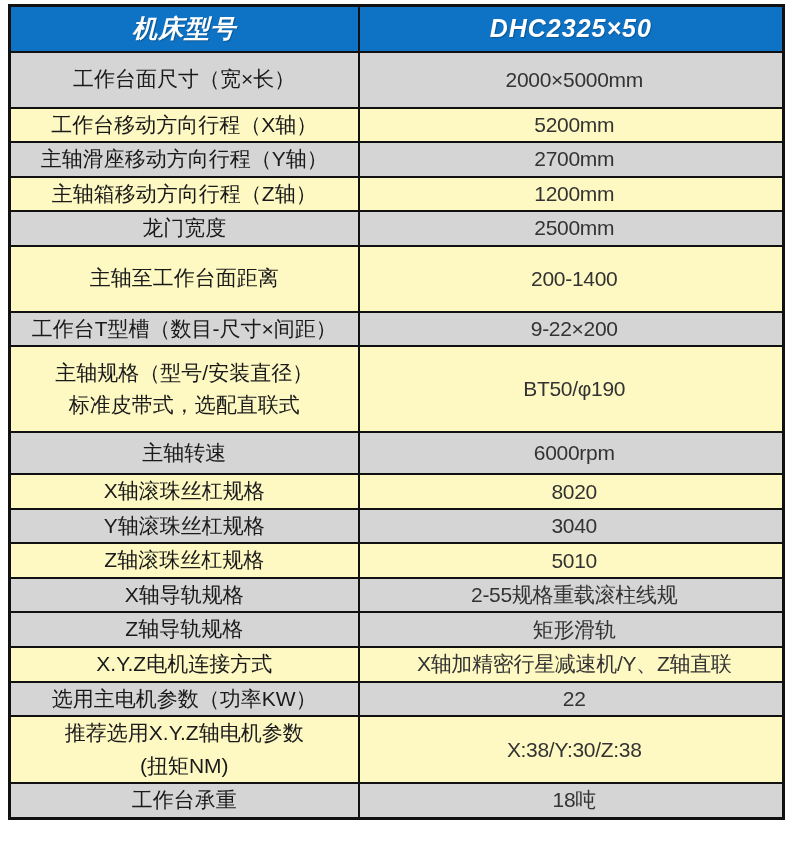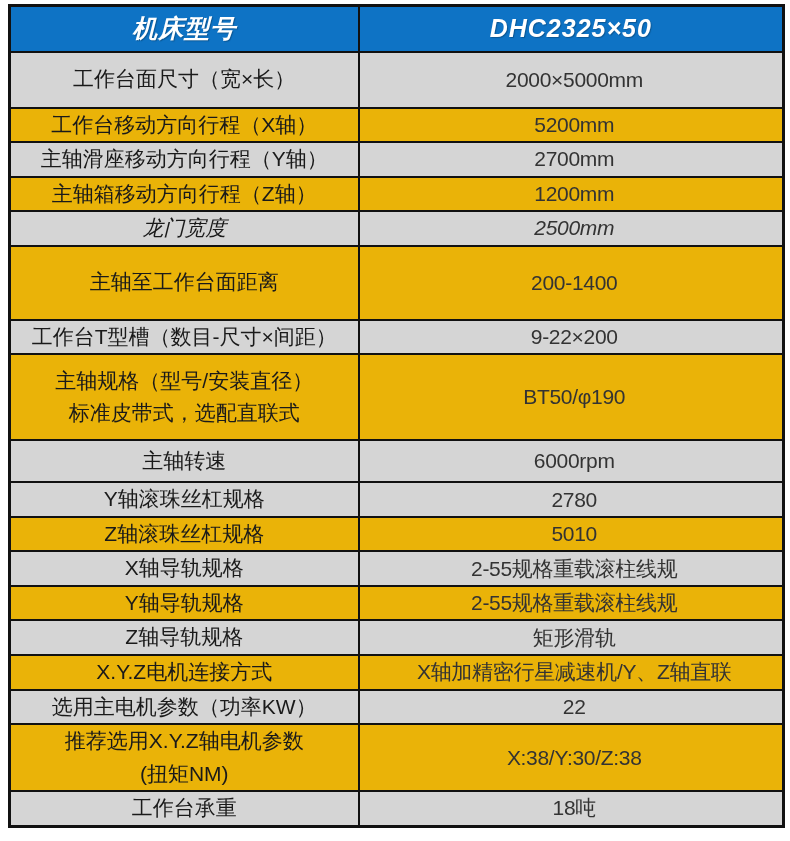--- a/index.html
+++ b/index.html
@@ -46,21 +46,21 @@
     white-space:pre-line;
   }
   .spec-table td.value-cell{
     color:var(--value-text);
     font-size:21px;
     font-weight:400;
     letter-spacing:-0.3px;
     padding-left:7px;
   }
   tr.shaded td{background:var(--shaded-bg);}
-  tr.plain td{background:#eab308;}
+  tr.plain td{background:#fef9c3;}
 </style>
 </head>
 <body>
 
 <table class="spec-table">
   <colgroup>
     <col class="col-label">
     <col class="col-value">
   </colgroup>
   <thead>
@@ -79,55 +79,55 @@
         <td class="value-cell">5200mm</td>
       </tr>
       <tr class="shaded" style="height: 28px;">
         <td class="label-cell">主轴滑座移动方向行程（Y轴）</td>
         <td class="value-cell">2700mm</td>
       </tr>
       <tr class="plain" style="height: 28px;">
         <td class="label-cell">主轴箱移动方向行程（Z轴）</td>
         <td class="value-cell">1200mm</td>
       </tr>
-      <tr class="shaded" style="height: 28px; font-style: italic;">
+      <tr class="shaded" style="height: 28px;">
         <td class="label-cell">龙门宽度</td>
         <td class="value-cell">2500mm</td>
       </tr>
-      <tr class="plain" style="height: 74px;">
+      <tr class="plain" style="height: 66px;">
         <td class="label-cell">主轴至工作台面距离</td>
         <td class="value-cell">200-1400</td>
       </tr>
       <tr class="shaded" style="height: 28px;">
         <td class="label-cell">工作台T型槽（数目-尺寸×间距）</td>
         <td class="value-cell">9-22×200</td>
       </tr>
       <tr class="plain" style="height: 86px;">
         <td class="label-cell">主轴规格（型号/安装直径）
 标准皮带式，选配直联式</td>
         <td class="value-cell">BT50/φ190</td>
       </tr>
       <tr class="shaded" style="height: 42px;">
         <td class="label-cell">主轴转速</td>
         <td class="value-cell">6000rpm</td>
       </tr>
+      <tr class="plain" style="height: 28px;">
+        <td class="label-cell">X轴滚珠丝杠规格</td>
+        <td class="value-cell">8020</td>
+      </tr>
       <tr class="shaded" style="height: 28px;">
         <td class="label-cell">Y轴滚珠丝杠规格</td>
-        <td class="value-cell">2780</td>
+        <td class="value-cell">3040</td>
       </tr>
       <tr class="plain" style="height: 28px;">
         <td class="label-cell">Z轴滚珠丝杠规格</td>
         <td class="value-cell">5010</td>
       </tr>
       <tr class="shaded" style="height: 28px;">
         <td class="label-cell">X轴导轨规格</td>
-        <td class="value-cell">2-55规格重载滚柱线规</td>
-      </tr>
-      <tr class="plain" style="height: 28px;">
-        <td class="label-cell">Y轴导轨规格</td>
         <td class="value-cell">2-55规格重载滚柱线规</td>
       </tr>
       <tr class="shaded" style="height: 28px;">
         <td class="label-cell">Z轴导轨规格</td>
         <td class="value-cell">矩形滑轨</td>
       </tr>
       <tr class="plain" style="height: 28px;">
         <td class="label-cell">X.Y.Z电机连接方式</td>
         <td class="value-cell">X轴加精密行星减速机/Y、Z轴直联</td>
       </tr>

